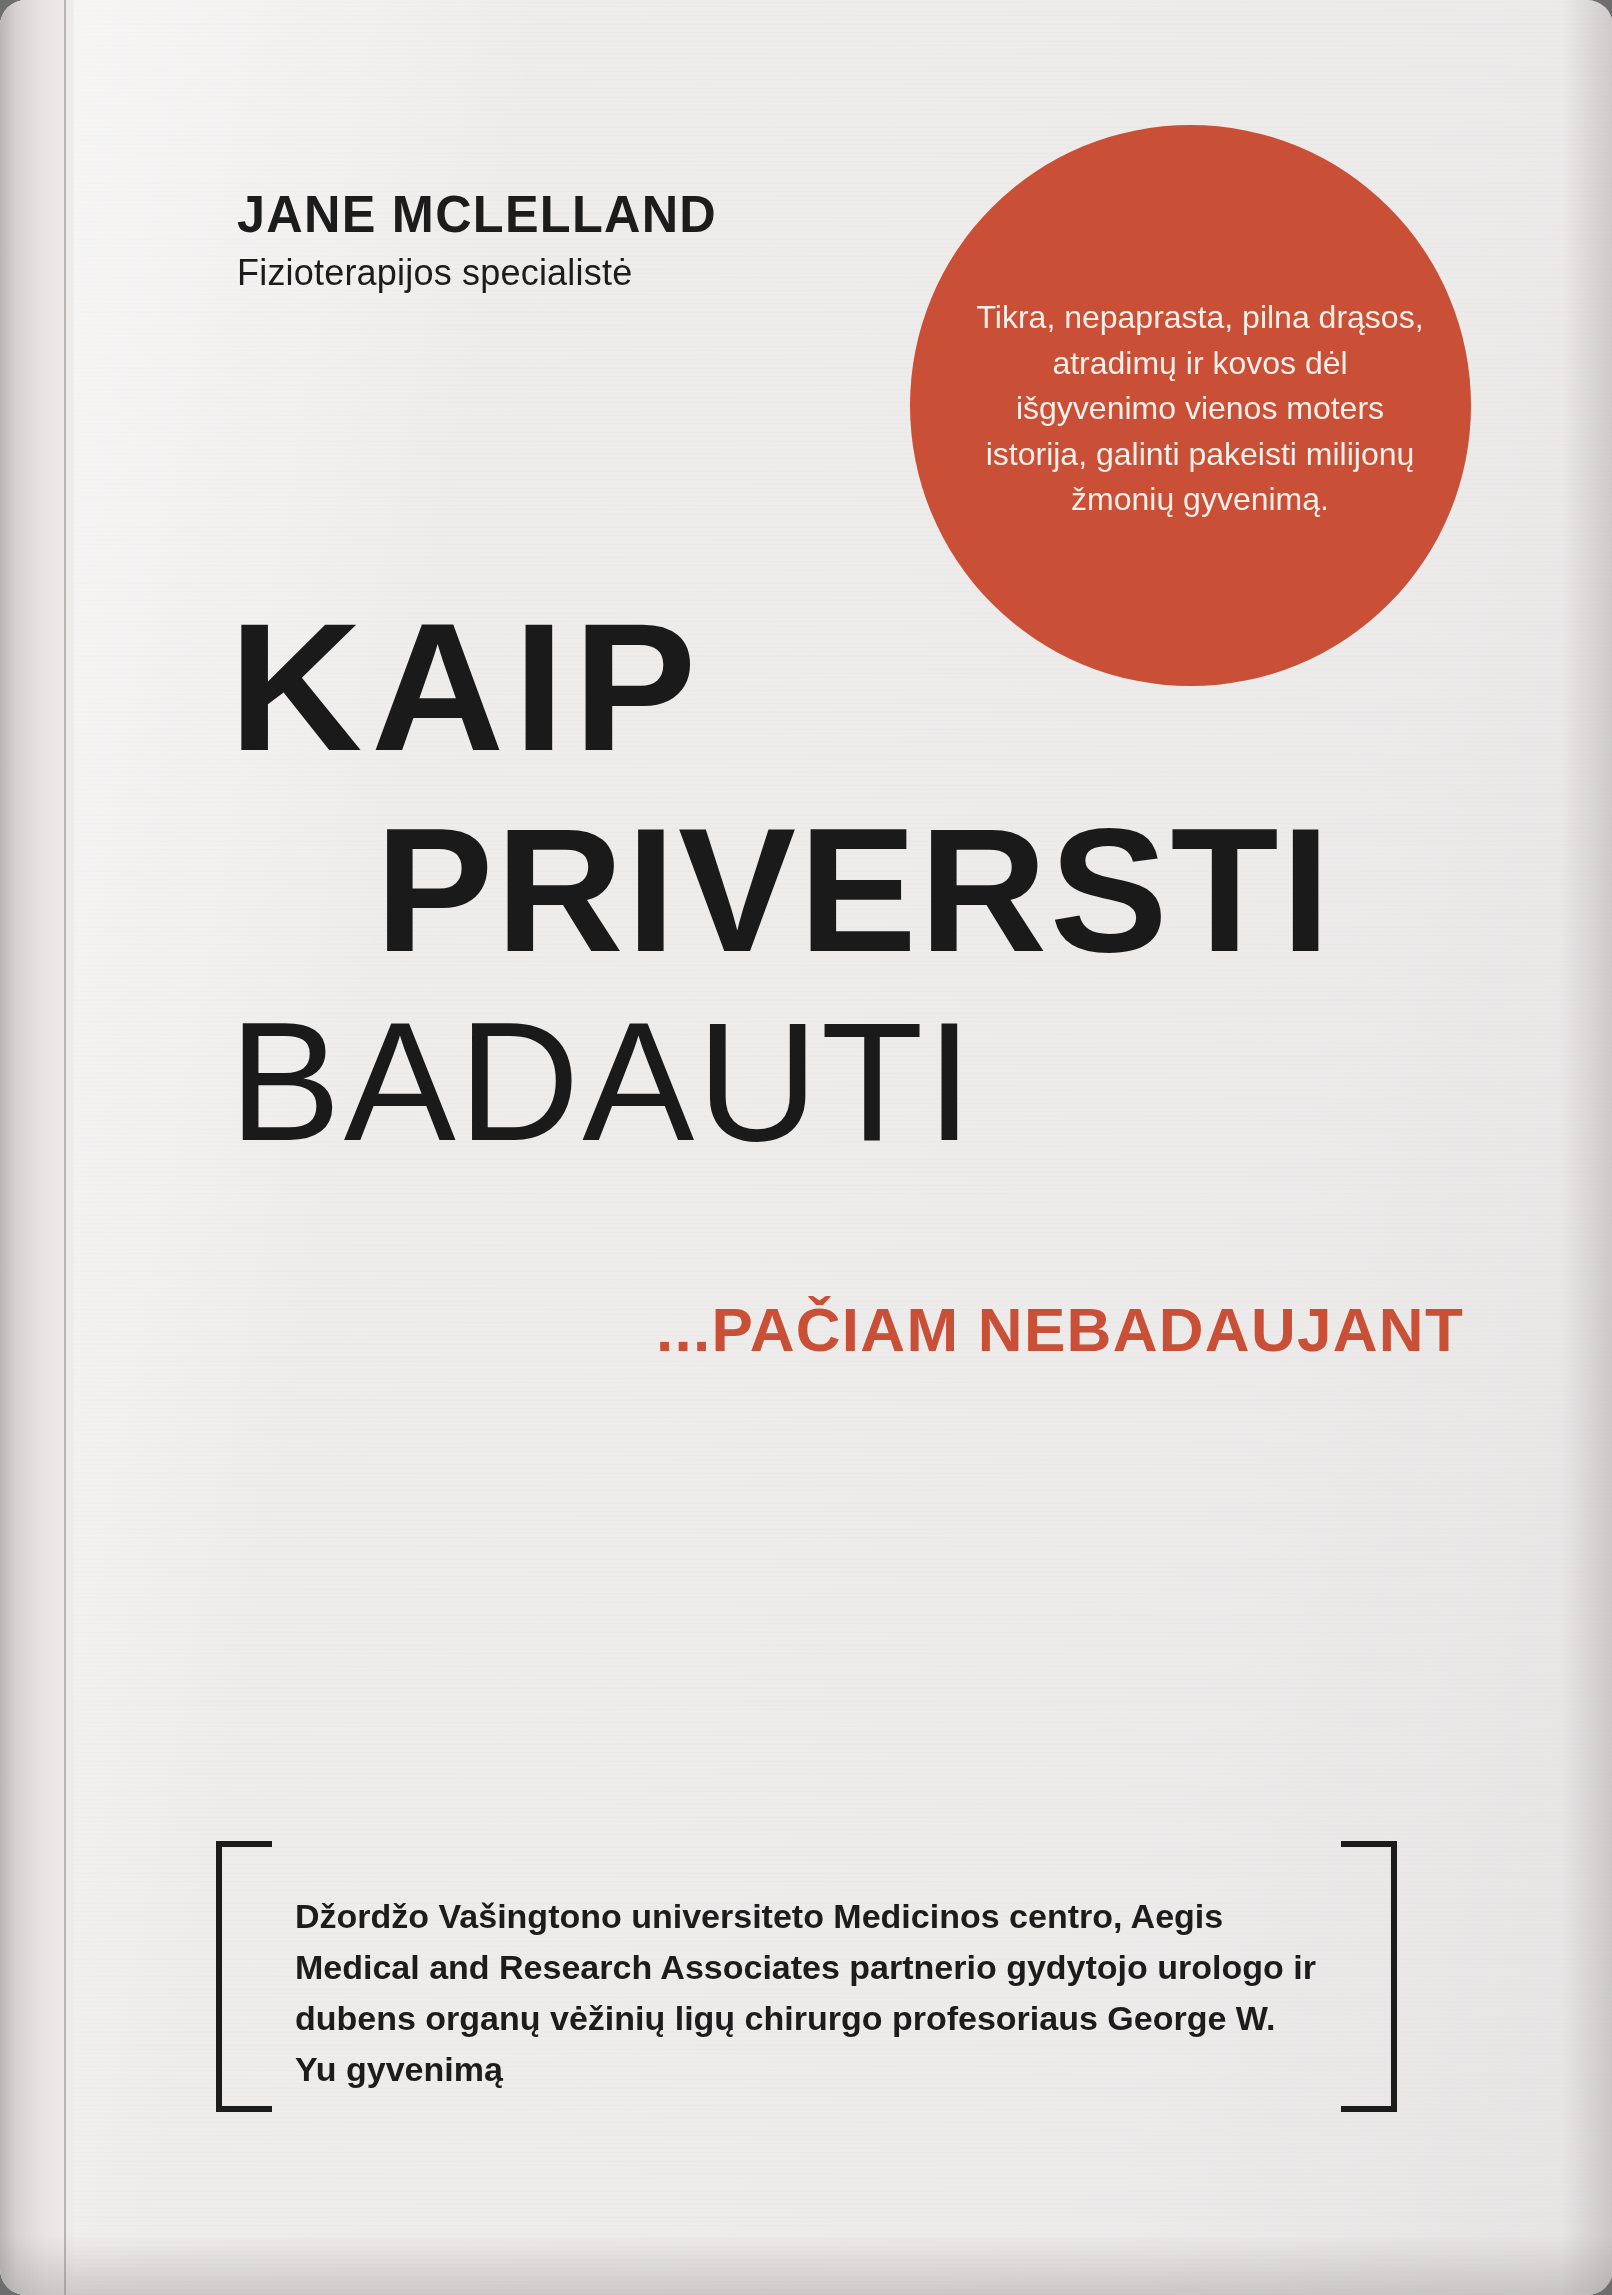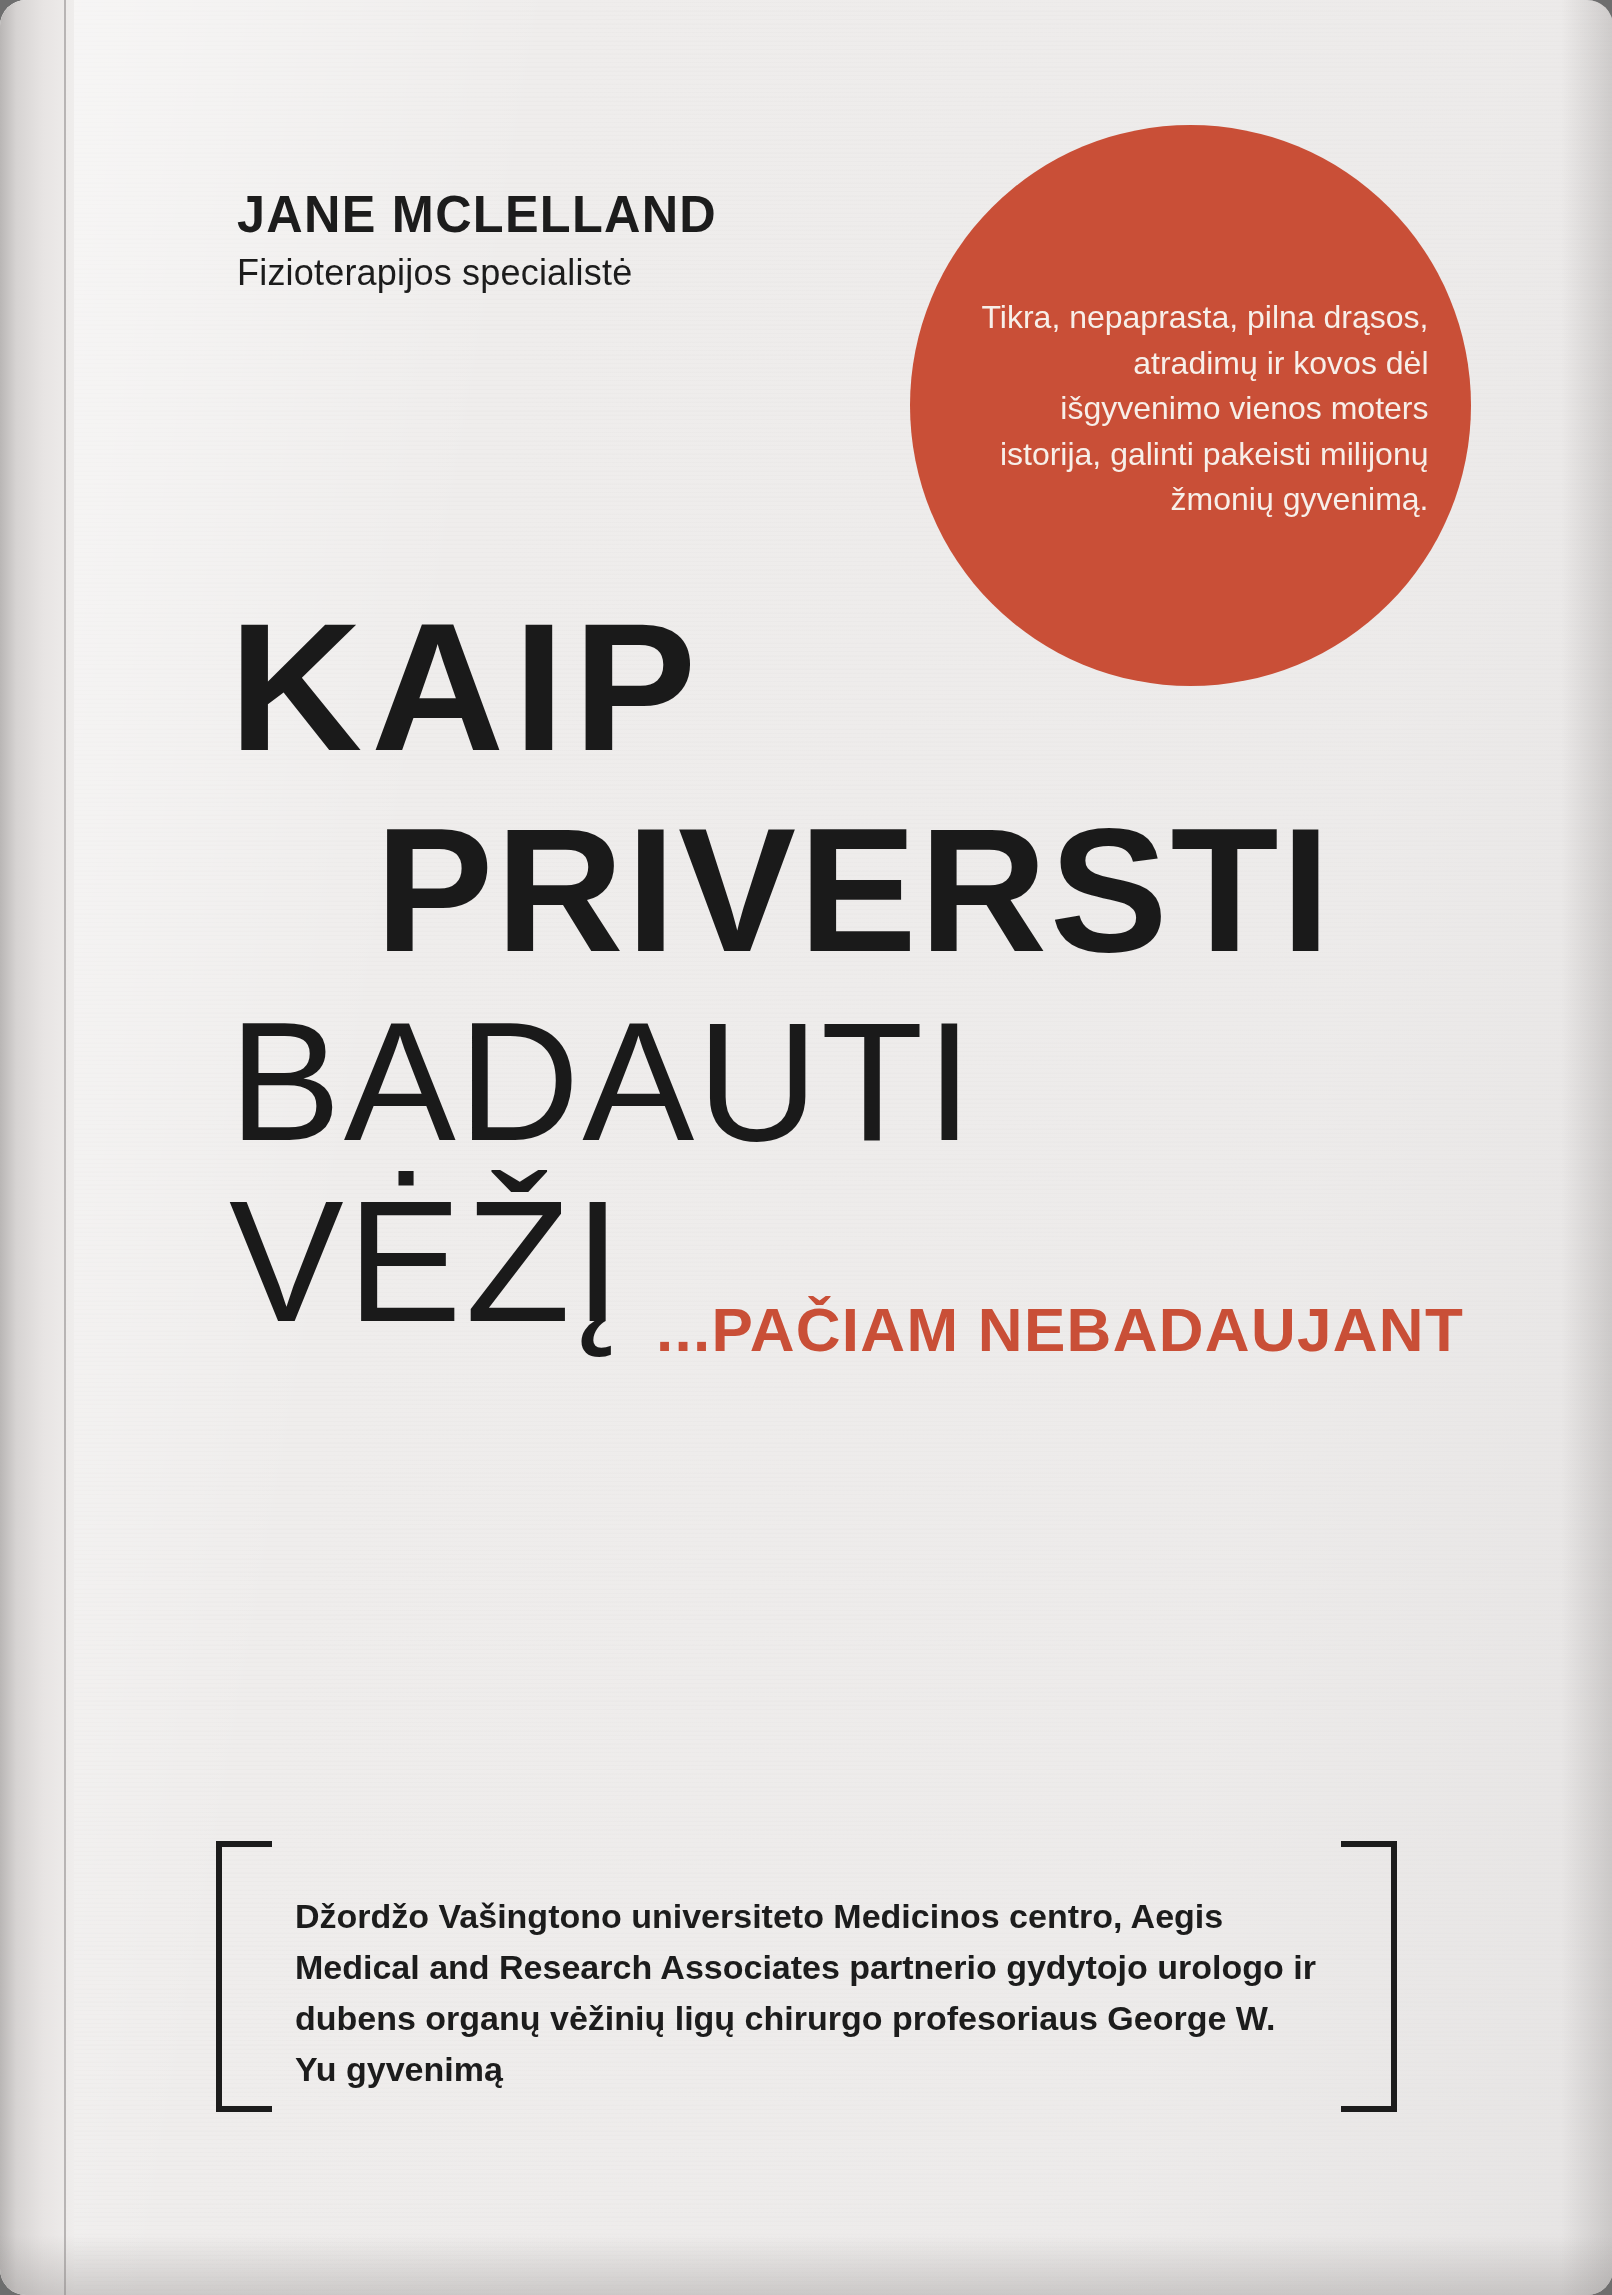--- a/index.html
+++ b/index.html
@@ -89,21 +89,21 @@
     background: #c94f37;
     display: flex;
     align-items: center;
     justify-content: center;
   }
   #blurb-text {
     width: 457px;
     color: #f7efe9;
     font-size: 32px;
     line-height: 1.42;
-    text-align: right;
+    text-align: center;
     padding-left: 19px;
     margin-top: 7px;
   }
 
   
   #title-block {
     position: absolute;
     left: 229px;
     top: 604px;
     width: 1250px;
@@ -214,21 +214,20 @@
 
   <div id="blurb-circle">
     <div id="blurb-text">Tikra, nepaprasta, pilna drąsos, atradimų ir kovos dėl išgyvenimo vienos moters istorija, galinti pakeisti milijonų žmonių gyvenimą.</div>
   </div>
 
   <div id="title-block">
     <div class="title-line" id="title-line-1">KAIP</div>
     <div class="title-line" id="title-line-2">PRIVERSTI</div>
     <div class="title-line" id="title-line-3">BADAUTI</div>
     <div id="title-line-4-wrap">
-      <div class="title-line" id="title-line-4">VĖŽĮ</div>
       <div id="subtitle">...PAČIAM NEBADAUJANT</div>
     </div>
   </div>
 
   <div id="foreword">
     <div class="bracket" id="bracket-left"></div>
     <div class="bracket" id="bracket-right"></div>
     <div id="foreword-text">Džordžo Vašingtono universiteto Medicinos centro, Aegis Medical and Research Associates partnerio gydytojo urologo ir dubens organų vėžinių ligų chirurgo profesoriaus George W. Yu gyvenimą</div>
   </div>
 

